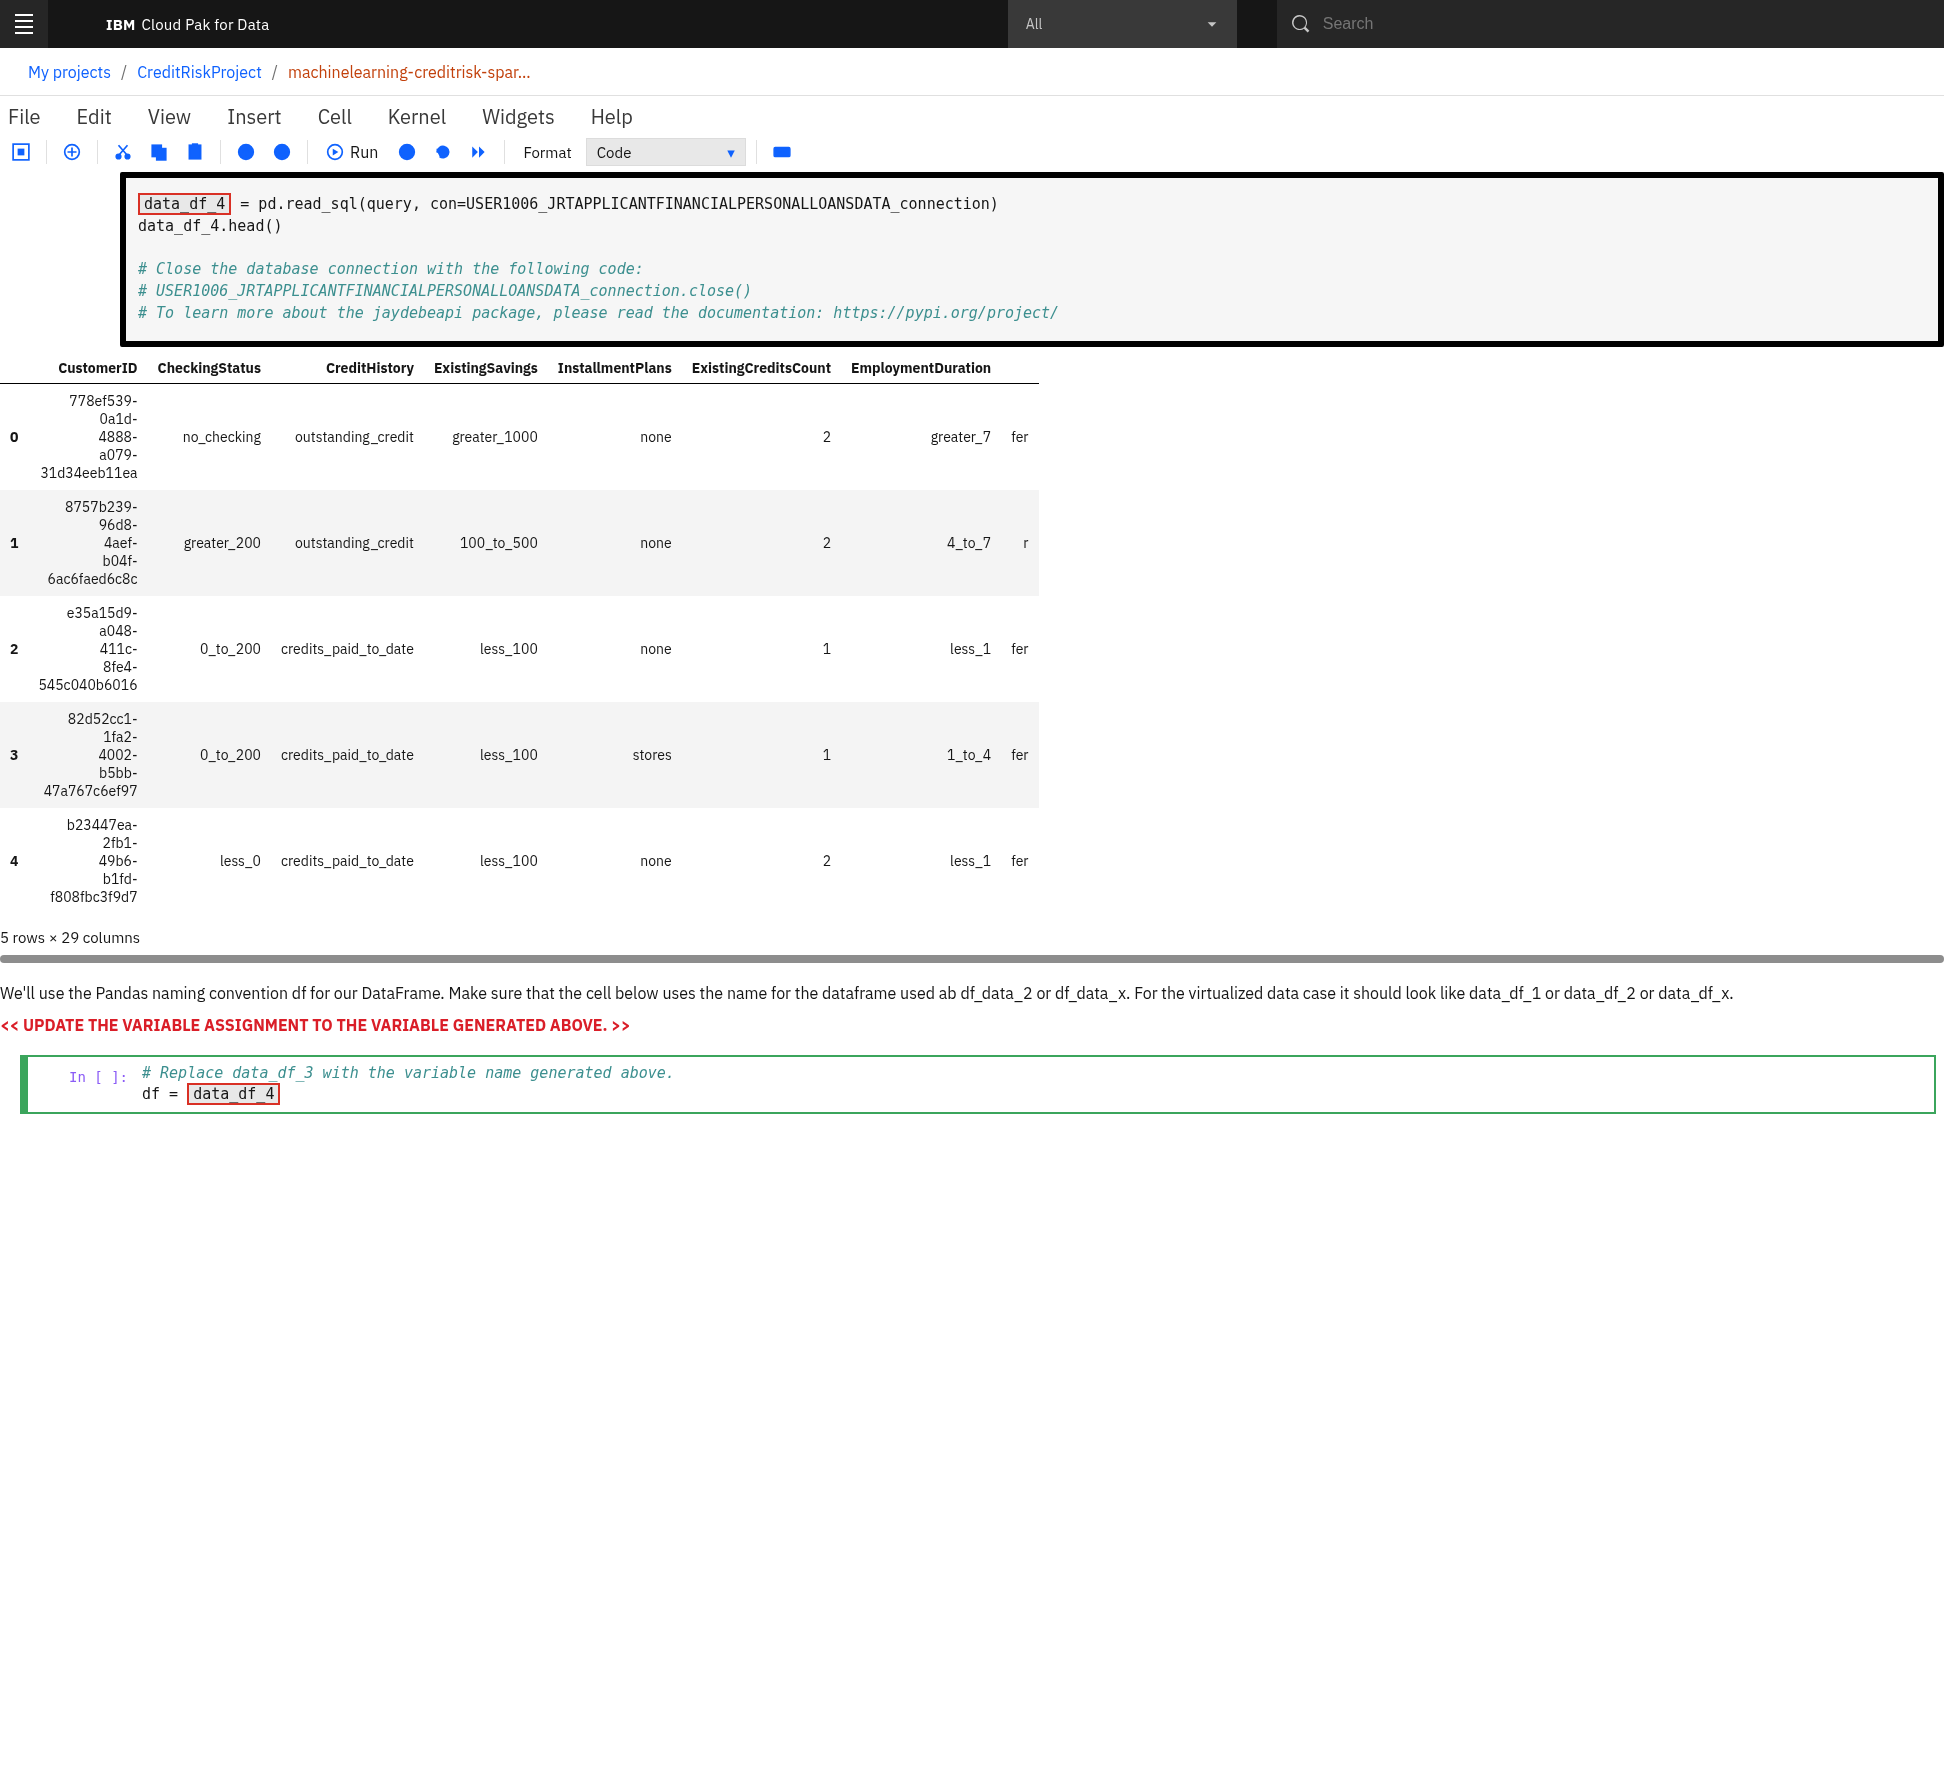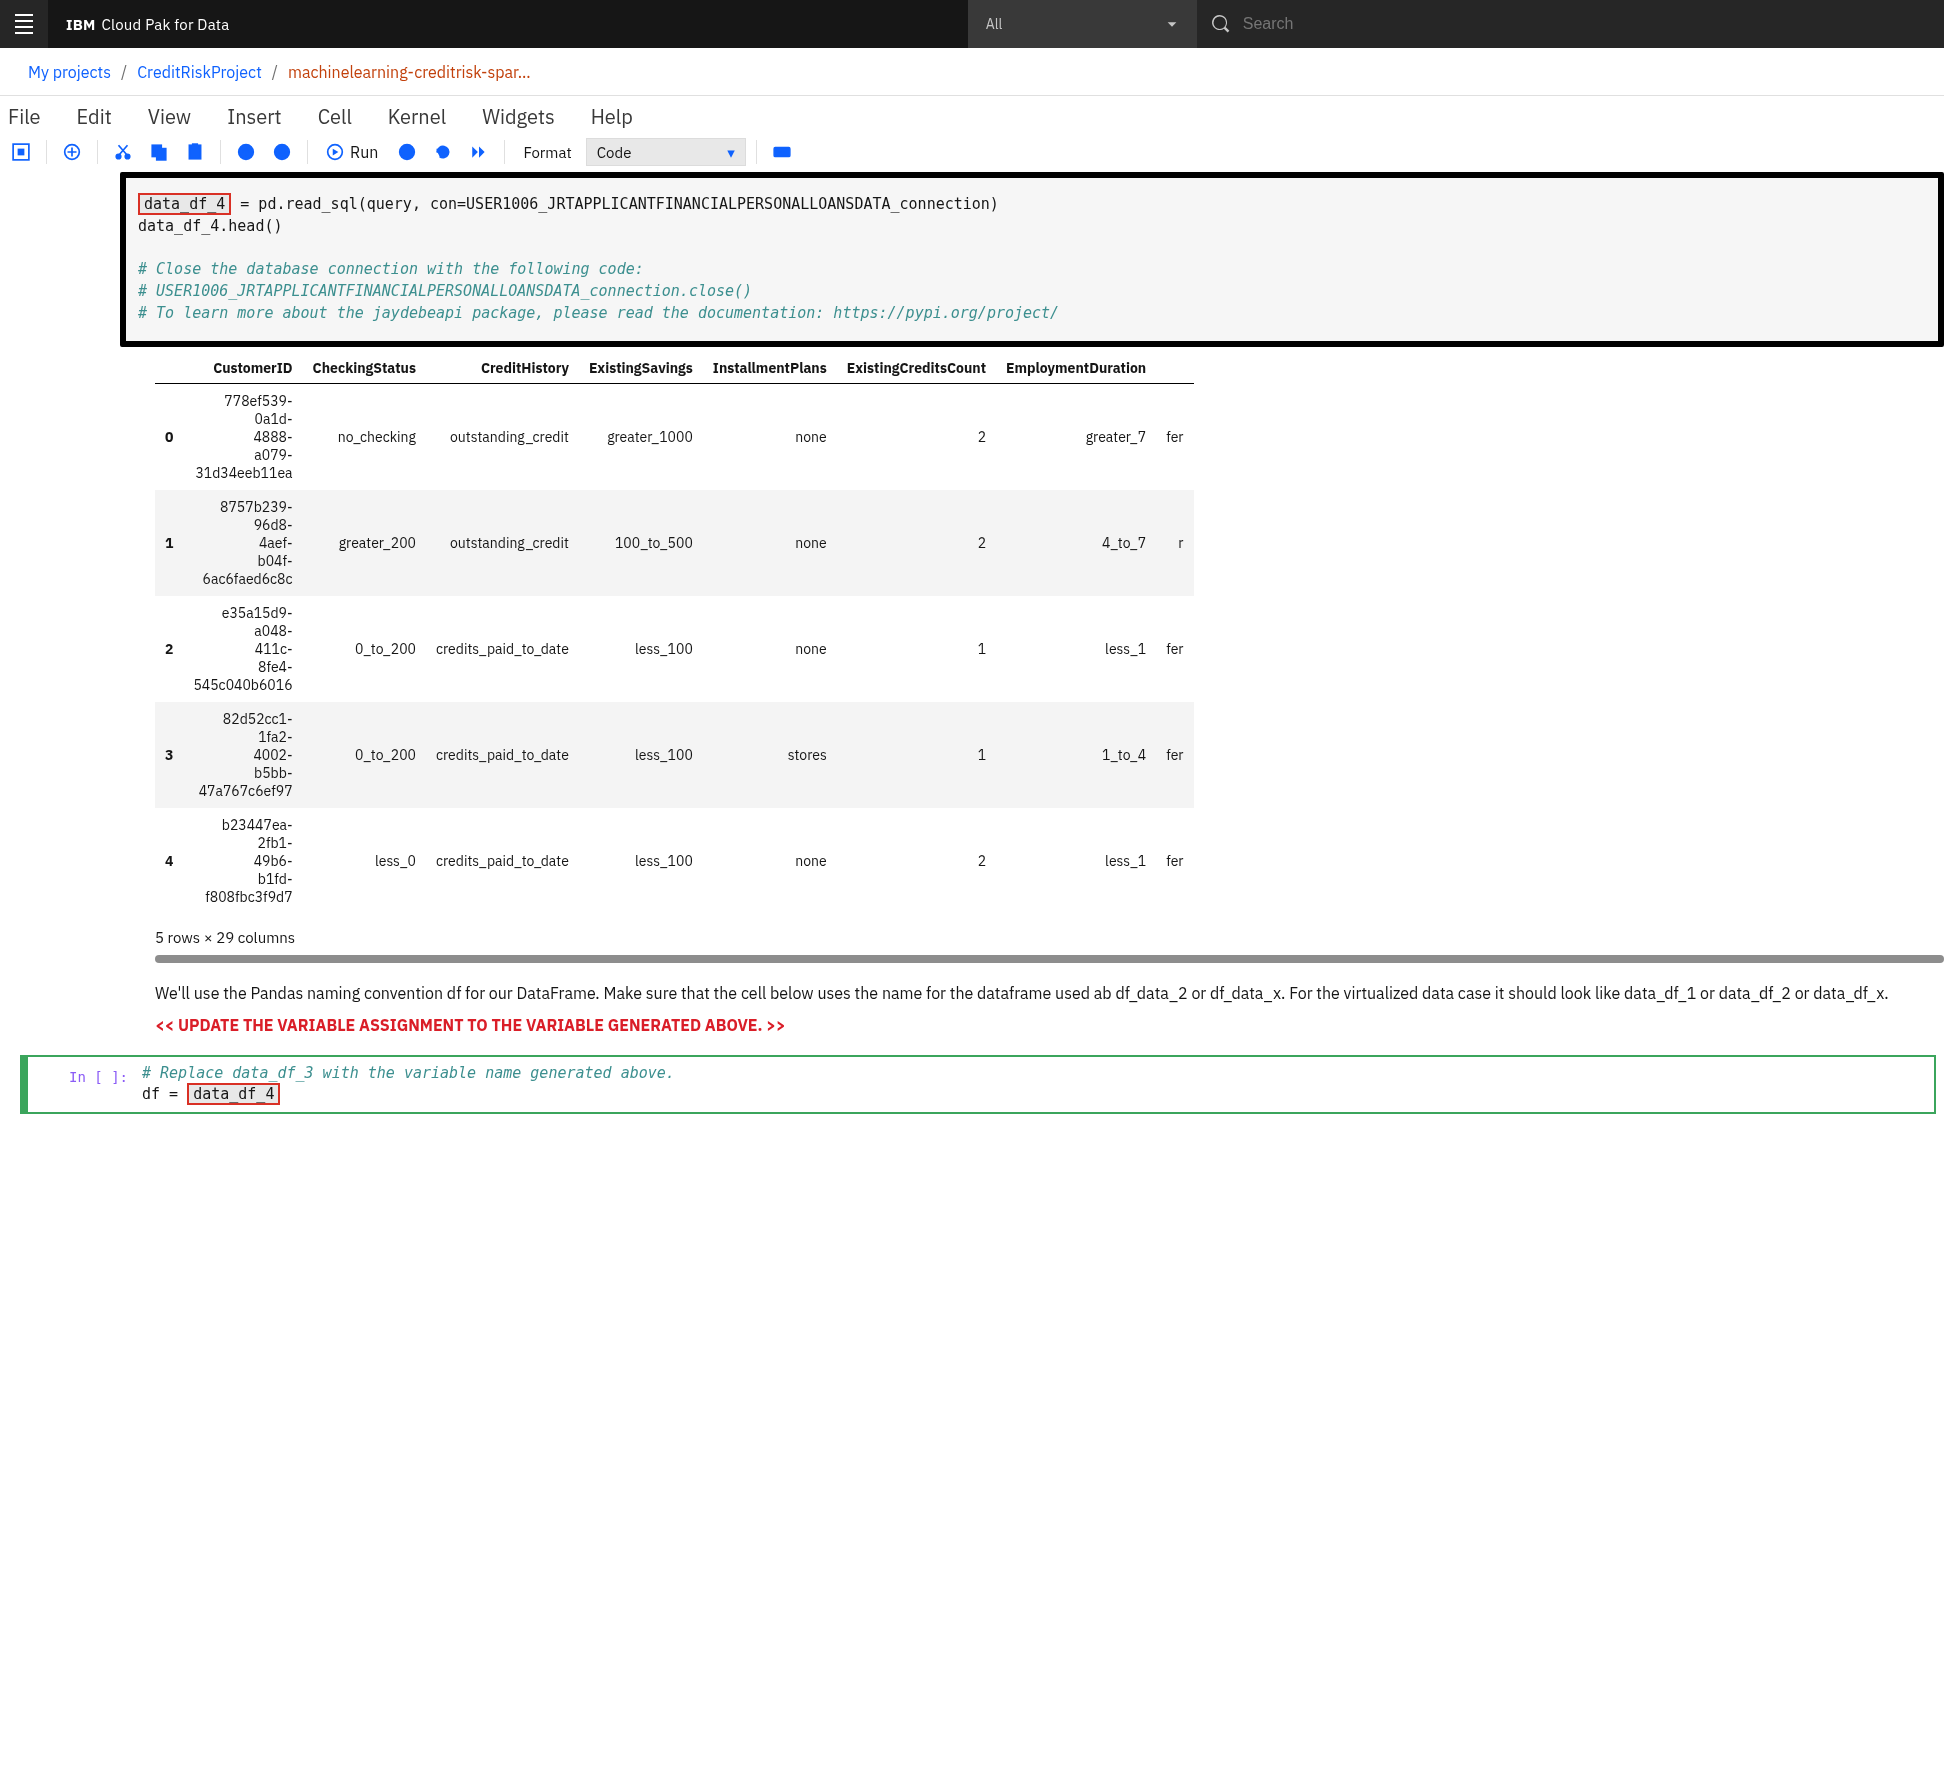--- a/index.html
+++ b/index.html
@@ -1,19 +1,19 @@
 <!DOCTYPE html>
 <html><head>
 <meta charset="utf-8">
 <style>
 * { box-sizing: border-box; margin: 0; padding: 0; }
 body { font-family: "IBM Plex Sans", -apple-system, Helvetica, Arial, sans-serif; background: #fff; color: #161616; font-size: 14px; }
 
 
-.top-header { display: flex; align-items: stretch; height: 48px; background: #161616; color: #fff; }
+.top-header { display: flex; align-items: stretch; height: 48px; background: #161616; color: #fff; gap: 40px; }
 .hamburger { width: 48px; display:flex; align-items:center; justify-content:center; background:#262626; }
 .ham-lines { display:flex; flex-direction:column; gap:4px; }
 .ham-lines span { display:block; width:18px; height:2px; background:#fff; }
 .brand { display:flex; align-items:center; padding:0 18px; font-size:15px; font-weight:600; letter-spacing:.2px; }
 .brand .ibm { font-weight:700; margin-right:6px; }
 .brand .pak { font-weight:400; }
 .top-spacer { flex:1; }
 .all-drop { width:230px; background:#393939; display:flex; align-items:center; justify-content:space-between; padding:0 18px; color:#c6c6c6; border-left:1px solid #161616;}
 .search-area { flex:1; display:flex; align-items:center; padding:0 14px; background:#262626; }
 .search-ico { width:20px; height:20px; margin-right:12px; fill:#c6c6c6; }
@@ -48,21 +48,21 @@
 .prompt { width:120px; text-align:right; padding:6px 10px 0 0; font-family: Menlo,Consolas,monospace; font-size:14px; color:#a94442;}
 .prompt.in { color:#8b5cf6; }
 .cell-body { flex:1; }
 
 .code-box { background:#f6f6f6; border:6px solid #000000; border-radius:2px; padding:16px 12px; font-family: Menlo, Consolas, monospace; font-size:15px; line-height:1.45; white-space:pre; overflow:hidden;}
 .code-box.nowrapoff{white-space:pre-wrap;}
 .code-box .cmt { color:#3c8f8f; font-style:italic; }
 .hl-box { border:2px solid #d93025; padding:0 4px; background:#e8e8e8; }
 
 
-.df-wrap { padding-left: 155px; overflow-x:hidden;}
+.df-wrap { overflow-x:hidden;}
 table.df { border-collapse:collapse; font-size:14px; margin-top:6px;}
 table.df thead th { border-bottom:1.5px solid #000; padding:6px 10px; text-align:right; font-weight:700;}
 table.df tbody th { padding:8px 10px; text-align:right; font-weight:700;}
 table.df tbody td { padding:8px 10px; text-align:right;}
 table.df tbody tr:nth-child(odd){ background:#fff;}
 table.df tbody tr:nth-child(even){ background:#f4f4f4;}
 .rows-cols{ padding:14px 0 4px 0; font-size:15px;}
 .h-scroll{ height:8px; background:#8d8d8d; width:100%; border-radius:4px; margin-top:4px;}
 
 .md-text { padding:18px 0 4px 0; font-size:16px; line-height:1.5; }

